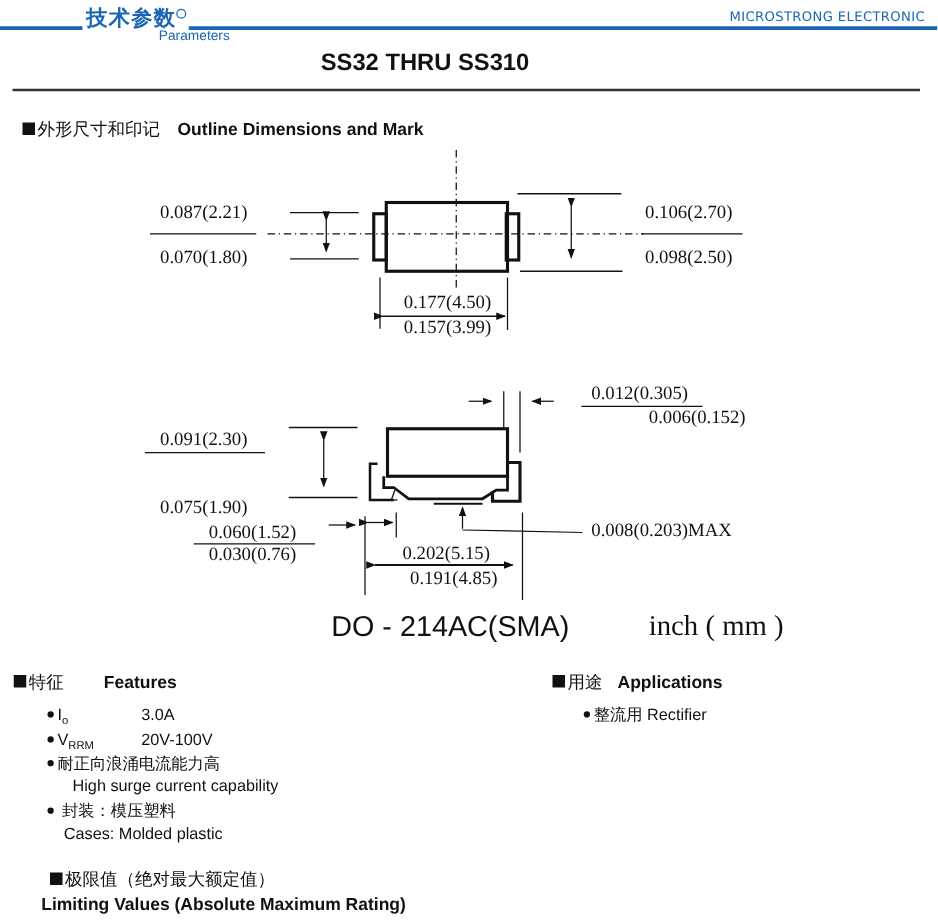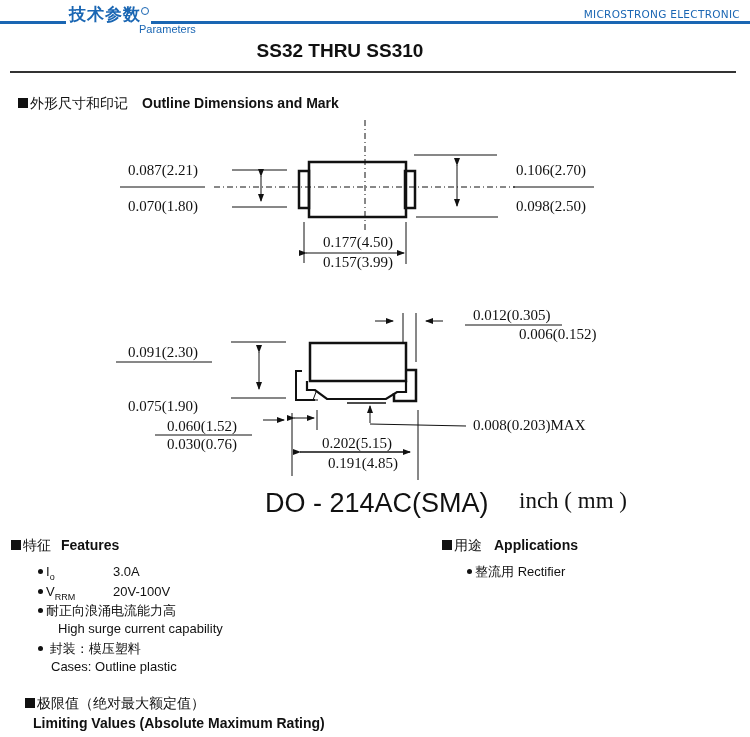--- a/index.html
+++ b/index.html
@@ -1,29 +1,29 @@
 <!DOCTYPE html>
 <html><head>
   <meta charset="utf-8">
   <style>
     html, body { margin: 0; padding: 0; background: #ffffff; }
     body { width: 750px; height: 737px; position: relative; overflow: hidden; font-family: "Liberation Sans", sans-serif; color: #111; }
     .hdr-line { position: absolute; height: 3px; background: #1a66b3; top: 21px; }
     .hdr-cn { position: absolute; left: 69px; top: 3px; font-size: 17px; font-weight: bold; color: #1a66b3; letter-spacing: 1px; font-family: "DejaVu Sans", sans-serif; }
     .hdr-dot { position: absolute; left: 141px; top: 7px; width: 6px; height: 6px; border: 1.5px solid #1a66b3; border-radius: 50%; }
-    .hdr-en { position: absolute; left: 106px; top: 23px; font-size: 11px; color: #1a66b3; padding-left: 33px; }
+    .hdr-en { position: absolute; left: 94px; top: 23px; font-size: 11px; color: #1a66b3; padding-left: 33px; }
     .brand { position: absolute; right: 10px; top: 8px; font-size: 10.5px; color: #1a66b3; letter-spacing: 0.3px; font-family: "DejaVu Sans", sans-serif; }
     .title { position: absolute; left: 0; width: 680px; top: 40px; text-align: center; font-size: 19px; font-weight: bold; }
     .title-rule { position: absolute; left: 10px; top: 71px; width: 726px; height: 2px; background: #333; }
     .section { position: absolute; font-size: 14px; white-space: nowrap; text-align: center; }
     .section .cn { font-family: "DejaVu Sans", sans-serif; font-weight: normal; }
     .section .en { font-weight: bold; margin-left: 14px; }
     .sq { display: inline-block; width: 10px; height: 10px; background: #111; margin-right: 2px; vertical-align: 0px; }
     .dim { position: absolute; font-family: "Liberation Serif", serif; font-size: 15px; white-space: nowrap; }
-    .pkg { position: absolute; left: 265px; top: 488px; font-size: 27px; }
+    .pkg { position: absolute; left: 265px; top: 488px; font-size: 23px; }
     .unit { position: absolute; left: 519px; top: 488px; font-family: "Liberation Serif", serif; font-size: 23px; }
     .feat { position: absolute; font-size: 13px; white-space: nowrap; }
     .feat .cn { font-family: "DejaVu Sans", sans-serif; }
     .bullet { display: inline-block; width: 5px; height: 5px; background: #111; border-radius: 50%; vertical-align: 2px; margin-right: 3px; }
     sub { font-size: 9px; }
     svg { position: absolute; left: 0; top: 0; }
   </style>
 </head>
 <body>
 
@@ -123,44 +123,44 @@
 <div class="dim" style="left:167px;top:418px;">0.060(1.52)</div>
 <div class="dim" style="left:167px;top:436px;">0.030(0.76)</div>
 <div class="dim" style="left:473px;top:417px;">0.008(0.203)MAX</div>
 <div class="dim" style="left:322px;top:435px;">0.202(5.15)</div>
 <div class="dim" style="left:328px;top:455px;">0.191(4.85)</div>
 
 <div class="pkg">DO - 214AC(SMA)</div>
 <div class="unit">inch ( mm )</div>
 
 <div class="section" style="left:11px;top:537px;">
-  <span class="sq"></span><span class="cn">特征</span><span class="en" style="margin-left:10px;">Features</span>
+  <span class="sq"></span><span class="cn">特征</span><span class="en" style="margin-left:32px;">Features</span>
 </div>
 <div class="feat" style="left:38px;top:564px;">
   <span class="bullet"></span><span>I</span><sub>o</sub>
 </div>
 <div class="feat" style="left:113px;top:564px;">3.0A</div>
 <div class="feat" style="left:38px;top:584px;">
   <span class="bullet"></span><span>V</span><sub>RRM</sub>
 </div>
 <div class="feat" style="left:113px;top:584px;">20V-100V</div>
 <div class="feat" style="left:38px;top:602px;">
   <span class="bullet"></span><span class="cn">耐正向浪涌电流能力高</span>
 </div>
 <div class="feat" style="left:58px;top:621px;">High surge current capability</div>
 <div class="feat" style="left:38px;top:640px;">
   <span class="bullet"></span> <span class="cn">封装：模压塑料</span>
 </div>
-<div class="feat" style="left:51px;top:659px;">Cases: Outline plastic</div>
+<div class="feat" style="left:51px;top:659px;">Cases: Molded plastic</div>
 
 <div class="section" style="left:442px;top:537px;">
   <span class="sq"></span><span class="cn">用途</span><span class="en" style="margin-left:12px;">Applications</span>
 </div>
 <div class="feat" style="left:467px;top:563px;">
   <span class="bullet"></span><span class="cn">整流用</span>&nbsp;<span>Rectifier</span>
 </div>
 
-<div class="section" style="left:10px;top:695px;padding-left:15px;">
+<div class="section" style="left:25px;top:695px;padding-left:15px;">
   <span class="sq"></span><span class="cn">极限值（绝对最大额定值）</span>
 </div>
 <div class="section" style="left:33px;top:715px;">
   <span class="en" style="margin-left:0;margin-top:30px;">Limiting Values (Absolute Maximum Rating)</span>
 </div>
 
 </body></html>

